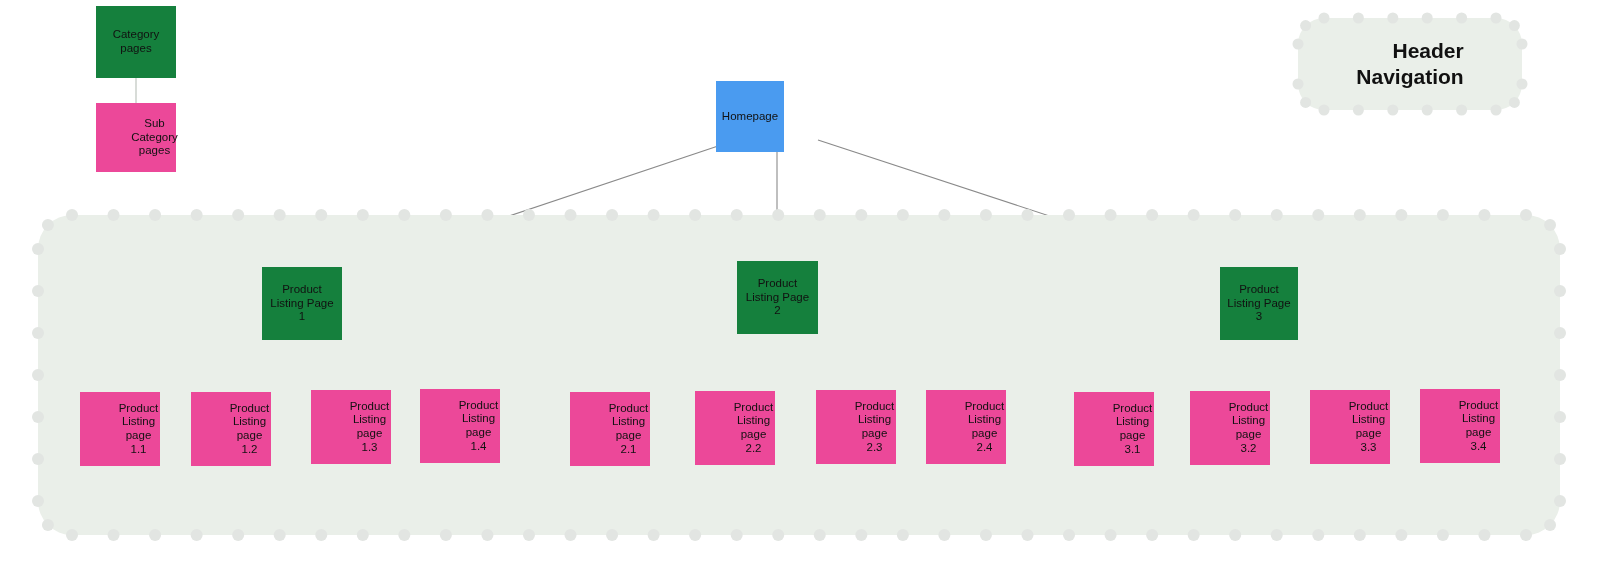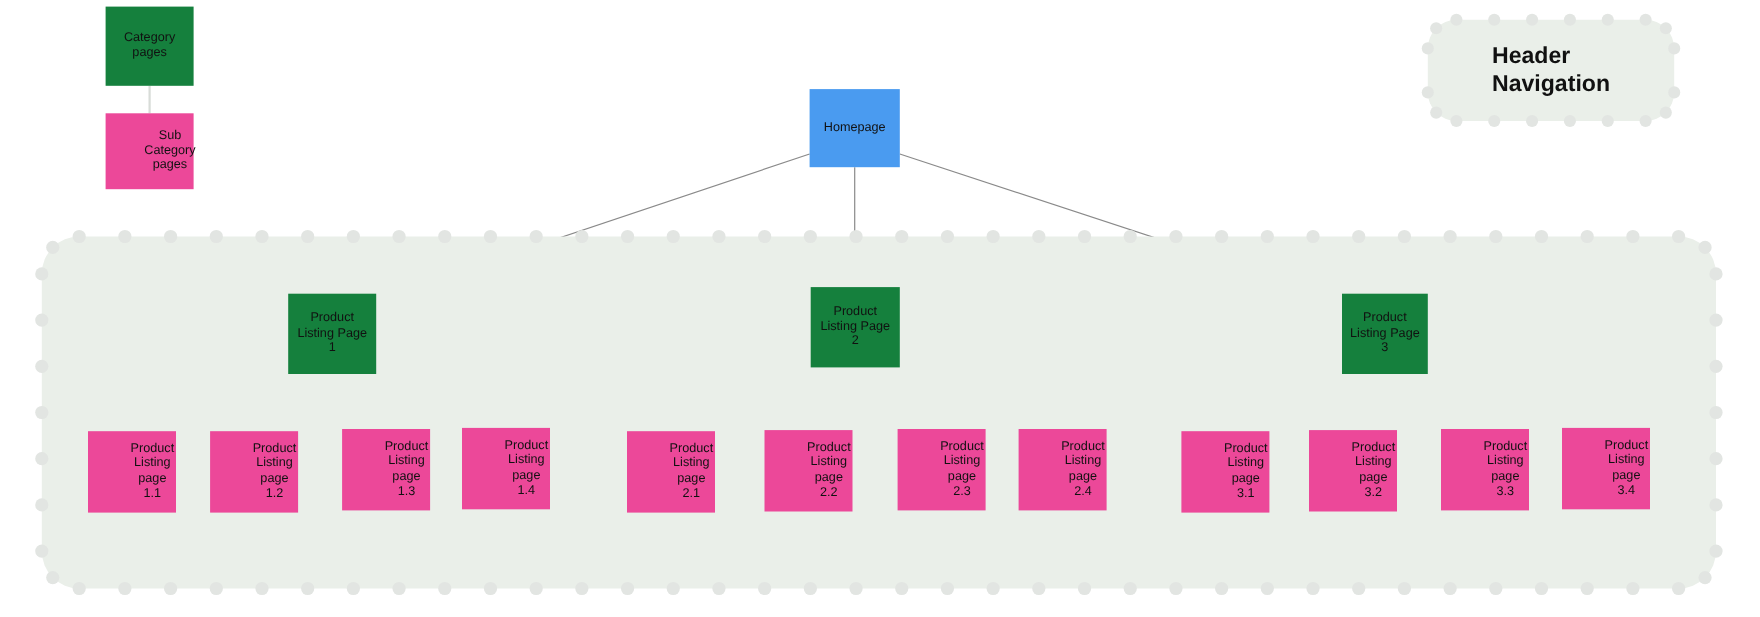--- a/index.html
+++ b/index.html
@@ -32,21 +32,21 @@
     position:absolute;box-sizing:border-box;
     background:#EAEFE9;
     border-radius:34px;
     z-index:1;
   }
   .bubble .dots{position:absolute;left:0;top:0;width:100%;height:100%;overflow:visible;}
 
   .bubble-label{
     position:absolute;z-index:4;
     display:flex;align-items:center;justify-content:center;
-    text-align:left;line-height:1.25;
+    text-align:right;line-height:1.25;
     color:#111111;font-size:21px;font-weight:700;
     white-space:pre-line;
   }
 
   .legend-conn{
     position:absolute;background:#D8DCD8;width:2px;z-index:2;
   }
 </style>
 </head>
 <body>
@@ -204,21 +204,21 @@
   <div class="node orange" style="left:96px;top:6px;width:80px;height:72px;">
     <span class="lbl">Category
 pages</span>
   </div>
   <div class="legend-conn" style="left:135px;top:78px;height:25px;"></div>
   <div class="node pink" style="left:96px;top:103px;width:80px;height:69px;">
     <span class="lbl">Sub Category
 pages</span>
   </div>
 
-  <div class="node blue" style="left:736px;top:81px;width:82px;height:71px;">
+  <div class="node blue" style="left:716px;top:81px;width:68px;height:71px;">
     <span class="lbl">Homepage</span>
   </div>
 
   <div class="node orange" style="left:262px;top:267px;width:80px;height:73px;">
     <span class="lbl">Product
 Listing Page
 1</span>
   </div>
   <div class="node orange" style="left:737px;top:261px;width:81px;height:73px;">
     <span class="lbl">Product

